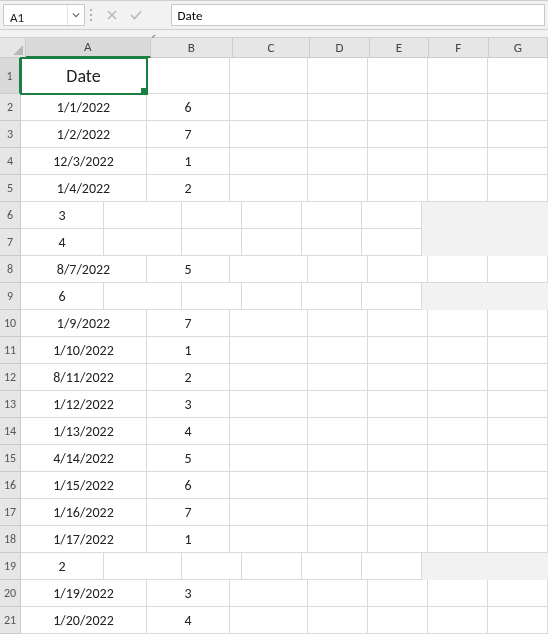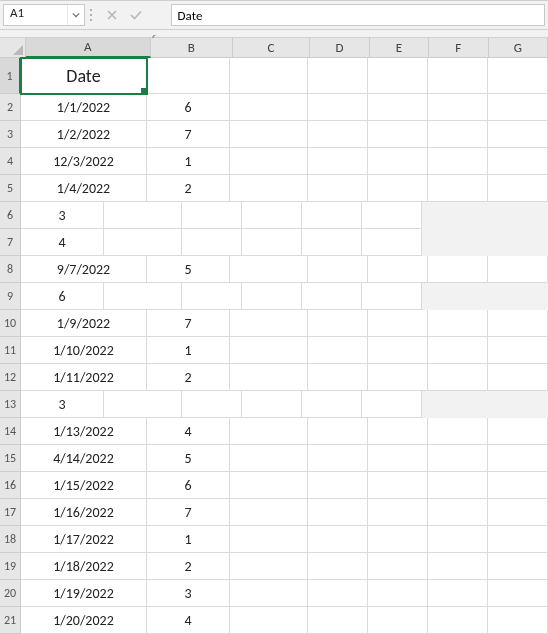--- a/index.html
+++ b/index.html
@@ -23,21 +23,21 @@
       height: 30px;
       padding: 2px 3px;
     }
 
     .name-box {
       background: #fff;
       border: 1px solid #c8c8c8;
       height: 22px;
       width: 82px;
       display: flex;
-      align-items: flex-start;
+      align-items: flex-end;
       position: relative;
     }
     .name-box-text {
       padding-left: 6px;
       flex: 1;
       font-size: 13px;
       color: #222;
     }
     .name-box-drop {
       width: 17px;
@@ -335,21 +335,21 @@
         </div>
         <div class="row">
           <div class="cell colB">4</div>
           <div class="cell colC"></div>
           <div class="cell colOther"></div>
           <div class="cell colOther"></div>
           <div class="cell colOther"></div>
           <div class="cell colOther"></div>
         </div>
         <div class="row">
-          <div class="cell colA">9/7/2022</div>
+          <div class="cell colA">8/7/2022</div>
           <div class="cell colB">5</div>
           <div class="cell colC"></div>
           <div class="cell colOther"></div>
           <div class="cell colOther"></div>
           <div class="cell colOther"></div>
           <div class="cell colOther"></div>
         </div>
         <div class="row">
           <div class="cell colB">6</div>
           <div class="cell colC"></div>
@@ -370,29 +370,30 @@
         <div class="row">
           <div class="cell colA">1/10/2022</div>
           <div class="cell colB">1</div>
           <div class="cell colC"></div>
           <div class="cell colOther"></div>
           <div class="cell colOther"></div>
           <div class="cell colOther"></div>
           <div class="cell colOther"></div>
         </div>
         <div class="row">
-          <div class="cell colA">1/11/2022</div>
+          <div class="cell colA">8/11/2022</div>
           <div class="cell colB">2</div>
           <div class="cell colC"></div>
           <div class="cell colOther"></div>
           <div class="cell colOther"></div>
           <div class="cell colOther"></div>
           <div class="cell colOther"></div>
         </div>
         <div class="row">
+          <div class="cell colA">1/12/2022</div>
           <div class="cell colB">3</div>
           <div class="cell colC"></div>
           <div class="cell colOther"></div>
           <div class="cell colOther"></div>
           <div class="cell colOther"></div>
           <div class="cell colOther"></div>
         </div>
         <div class="row">
           <div class="cell colA">1/13/2022</div>
           <div class="cell colB">4</div>
@@ -432,21 +433,20 @@
         <div class="row">
           <div class="cell colA">1/17/2022</div>
           <div class="cell colB">1</div>
           <div class="cell colC"></div>
           <div class="cell colOther"></div>
           <div class="cell colOther"></div>
           <div class="cell colOther"></div>
           <div class="cell colOther"></div>
         </div>
         <div class="row">
-          <div class="cell colA">1/18/2022</div>
           <div class="cell colB">2</div>
           <div class="cell colC"></div>
           <div class="cell colOther"></div>
           <div class="cell colOther"></div>
           <div class="cell colOther"></div>
           <div class="cell colOther"></div>
         </div>
         <div class="row">
           <div class="cell colA">1/19/2022</div>
           <div class="cell colB">3</div>

